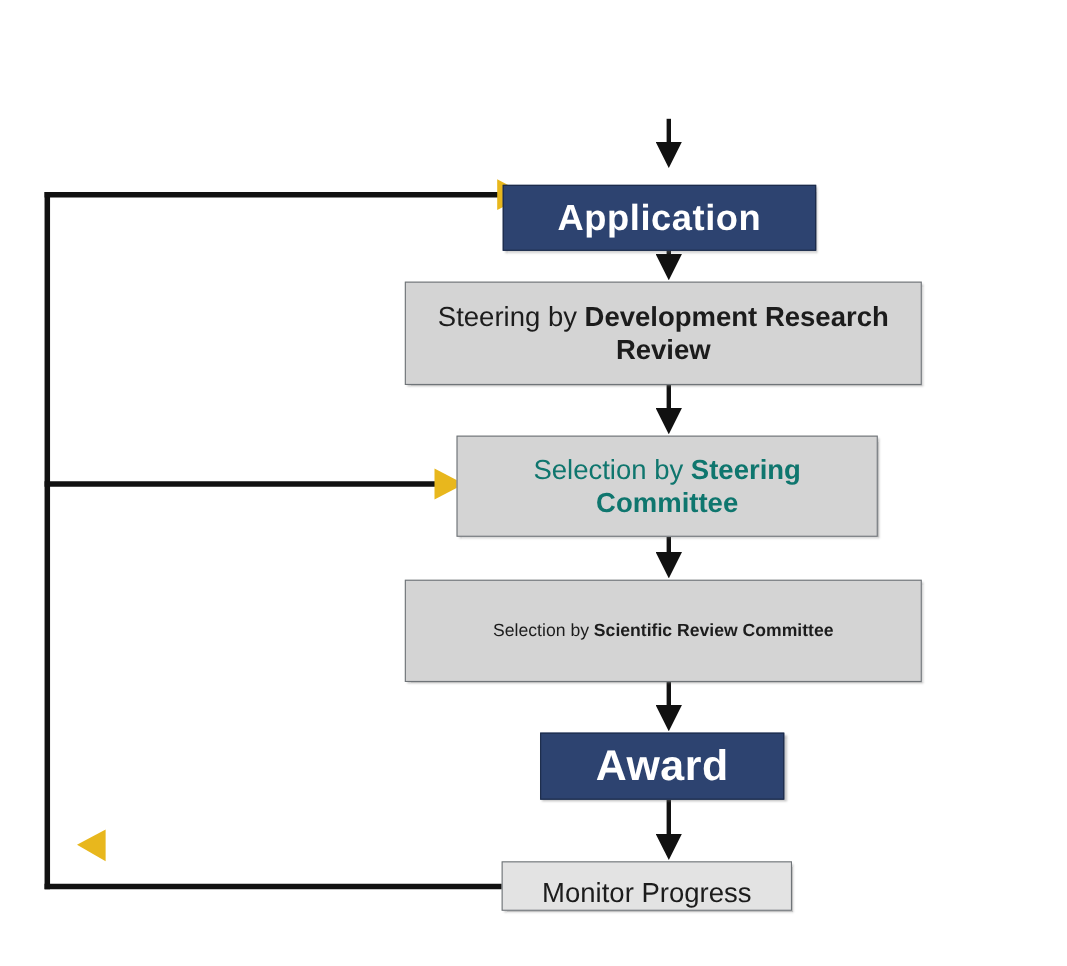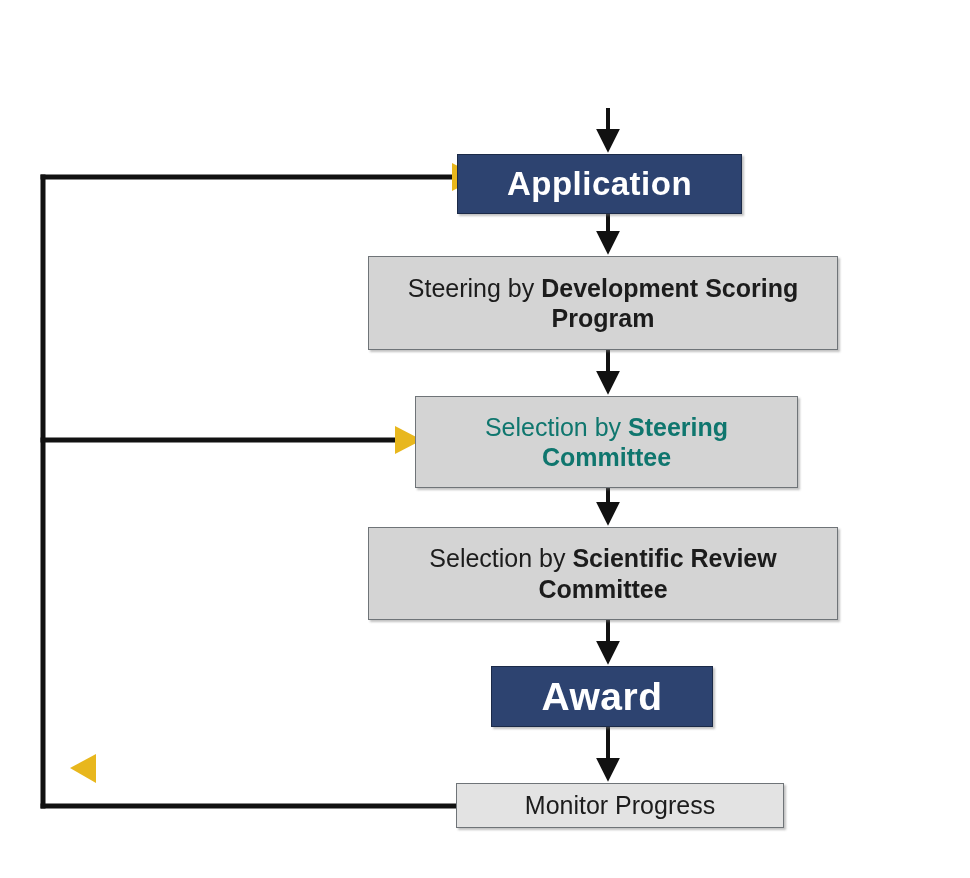--- a/index.html
+++ b/index.html
@@ -42,21 +42,21 @@
     white-space: pre-line;
   }
   .node-solicit {
     left: 275px; top: 13px; width: 650px; height: 95px;
     background: #dde6f2;
     color: #1c1c1c;
     font-size: 25px;
     font-weight: bold;
   }
   .node-application {
-    left: 457px; top: 154px; width: 285px; height: 60px;
+    left: 457px; top: 168px; width: 285px; height: 60px;
     background: #2d4370;
     border: 1px solid #1b2a48;
     color: #ffffff;
     font-size: 33px;
     font-weight: bold;
     letter-spacing: 0.5px;
   }
   .node-scoring {
     left: 368px; top: 256px; width: 470px; height: 94px;
     background: #d4d4d4;
@@ -66,36 +66,37 @@
   .node-steering {
     left: 415px; top: 396px; width: 383px; height: 92px;
     background: #d4d4d4;
     color: #0f766e;
     font-size: 25px;
   }
   .node-scientific {
     left: 368px; top: 527px; width: 470px; height: 93px;
     background: #d4d4d4;
     color: #1c1c1c;
-    font-size: 25px;
+    font-size: 16px;
   }
   .node-award {
     left: 491px; top: 666px; width: 222px; height: 61px;
     background: #2d4370;
     border: 1px solid #1b2a48;
     color: #ffffff;
     font-size: 39px;
     font-weight: bold;
     letter-spacing: 0.5px;
   }
   .node-monitor {
-    left: 456px; top: 783px; width: 328px; height: 45px;
+    left: 456px; top: 783px; width: 264px; height: 45px;
     background: #e3e3e3;
     color: #1c1c1c;
     font-size: 25px;
+    align-items: flex-end;
   }
   .node-renewal {
     left: 102px; top: 748px; width: 152px; height: 41px;
     background: #edb51f;
     border: 1px solid #b8860b;
     color: #231c06;
     font-size: 18px;
     font-weight: bold;
   }
   .node b { font-weight: bold; }
@@ -134,21 +135,21 @@
       <polygon points="96,754 96,783 70,768" fill="#e8b71d"></polygon>
     </g>
   </svg>
 
 
   <div class="node node-application">
     <span class="txt">Application</span>
   </div>
 
   <div class="node node-scoring">
-    <span class="txt"><span>Steering by </span><b>Development Scoring Program</b></span>
+    <span class="txt"><span>Steering by </span><b>Development Research Review</b></span>
   </div>
 
   <div class="node node-steering">
     <span class="txt"><span>Selection by </span><b>Steering Committee</b></span>
   </div>
 
   <div class="node node-scientific">
     <span class="txt"><span>Selection by </span><b>Scientific Review Committee</b></span>
   </div>
 

